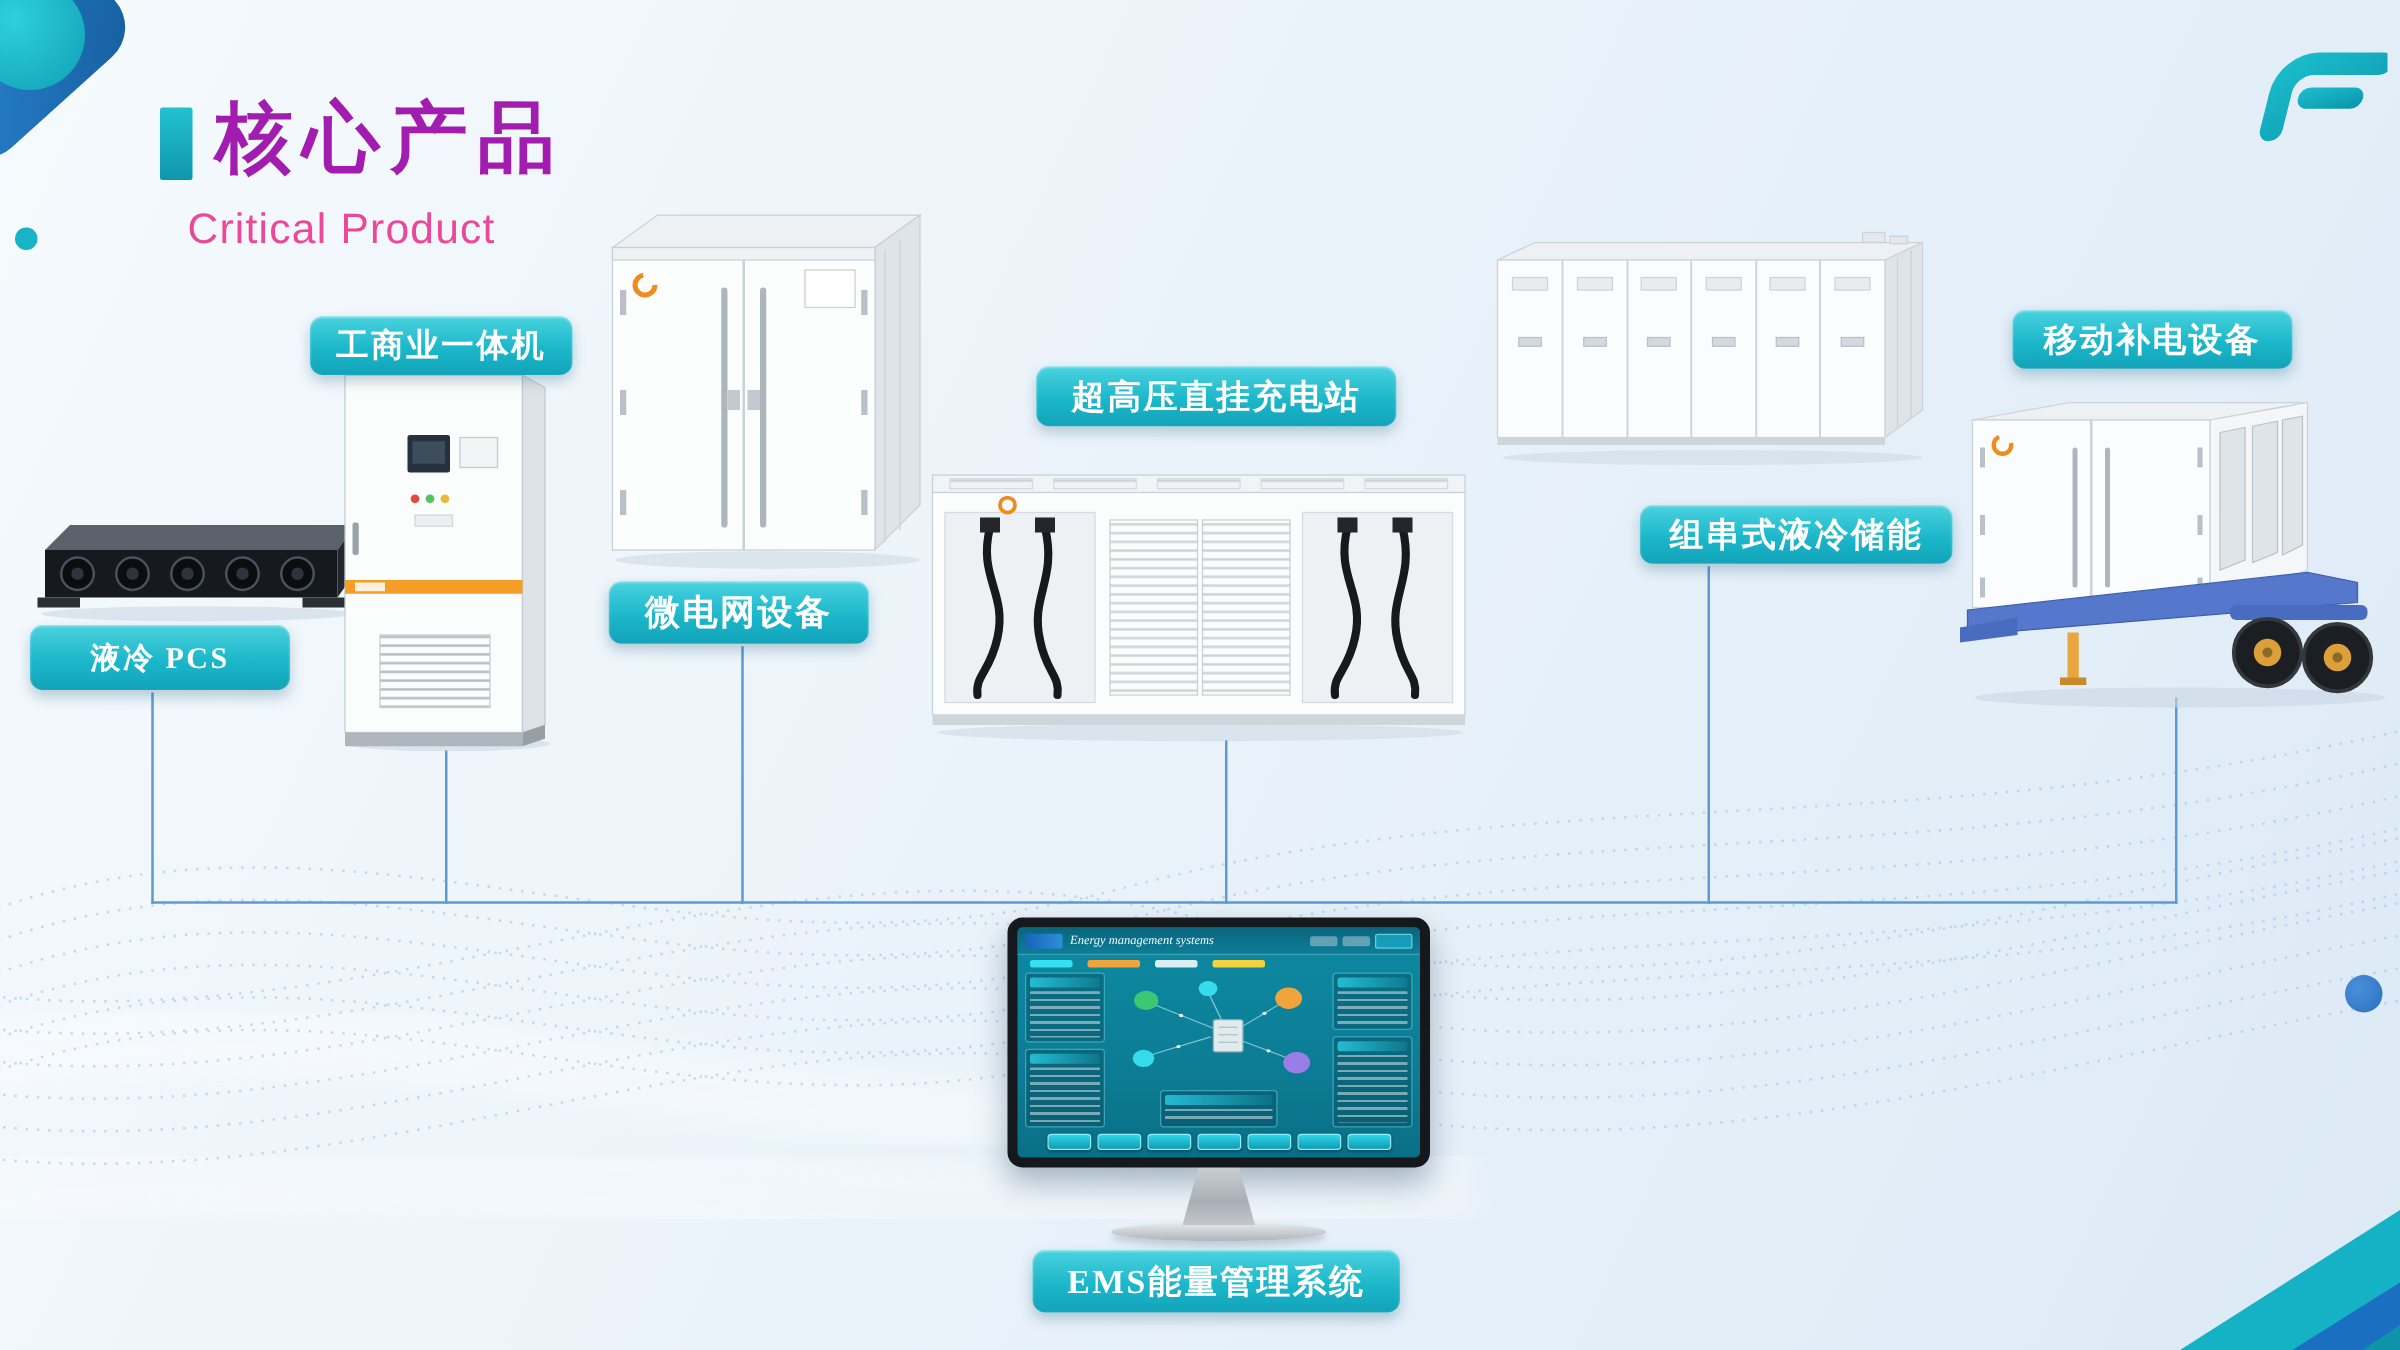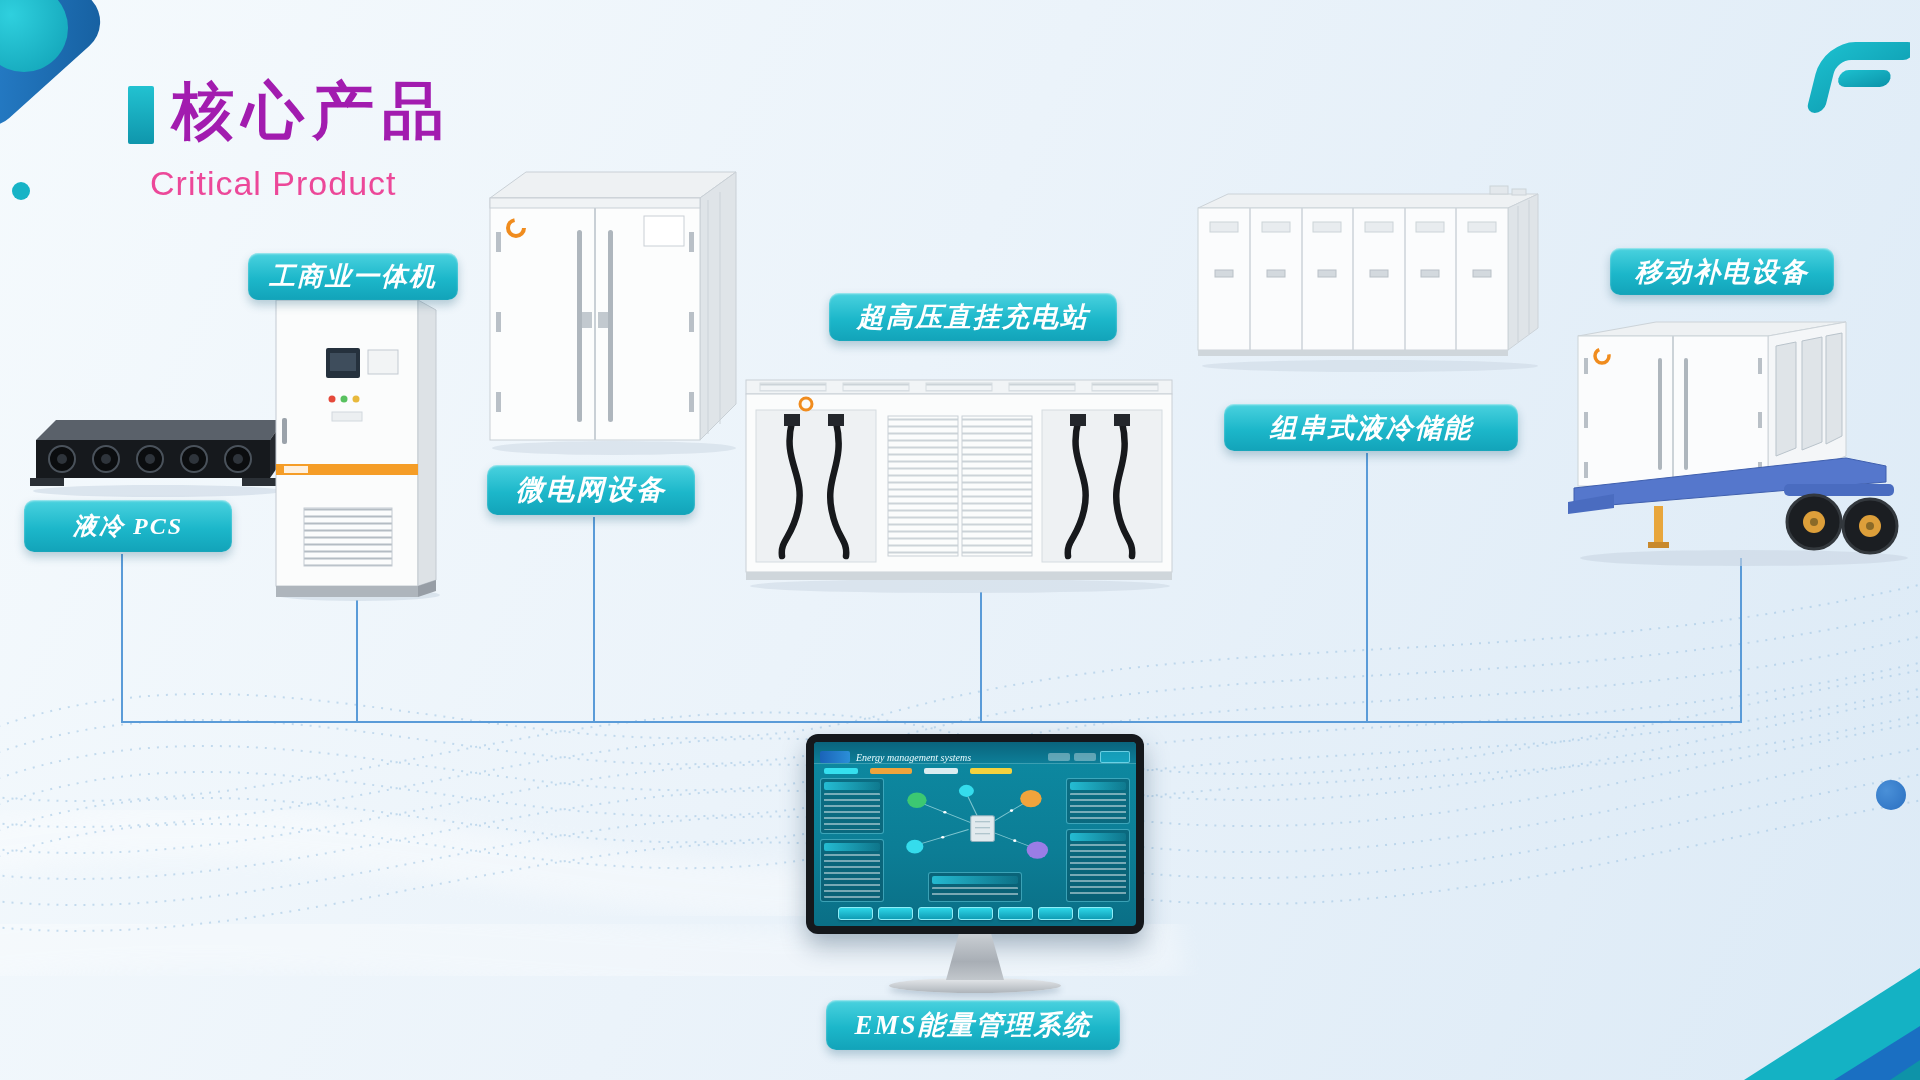--- a/index.html
+++ b/index.html
@@ -25,33 +25,32 @@
   .subtitle{position:absolute;left:150px;top:164px;font-size:34px;color:#ec4899;letter-spacing:1px;z-index:3}
 
   
   .badge{
     position:absolute;z-index:4;display:flex;align-items:center;justify-content:center;
     color:#ffffff;font-family:"Liberation Serif","DejaVu Serif",serif;font-weight:700;
     background:linear-gradient(180deg,#4ad2df 0%,#1cb7ca 55%,#12a3b9 100%);
     border-radius:10px;letter-spacing:2px;
     box-shadow:0 5px 10px rgba(20,90,120,.28), inset 0 1px 2px rgba(255,255,255,.55);
     white-space:nowrap;
-    font-style:italic;
   }
 
   .product{position:absolute;z-index:2}
 
   
   .monitor{position:absolute;left:806px;top:734px;width:338px;z-index:3}
   .mframe{width:338px;height:200px;background:#15181c;border-radius:12px;padding:8px;
           box-shadow:0 12px 24px rgba(30,60,90,.35)}
   .mscreen{width:100%;height:100%;border-radius:4px;overflow:hidden;position:relative;
            background:linear-gradient(180deg,#0d8aa2 0%,#0c7d95 60%,#0a6f86 100%);
            display:flex;flex-direction:column}
-  .scr-top{height:22px;flex:0 0 22px;display:flex;align-items:flex-end;gap:6px;padding:0 6px;
+  .scr-top{height:22px;flex:0 0 22px;display:flex;align-items:center;gap:6px;padding:0 6px;
            background:linear-gradient(180deg,#0a647c,#0d7e98);border-bottom:1px solid rgba(120,230,245,.45)}
   .scr-logo{width:30px;height:12px;border-radius:2px;background:linear-gradient(90deg,#1a63b8,#2b8fd8)}
   .scr-title{color:#eafcff;font-size:10px;font-style:italic;font-family:"Liberation Serif","DejaVu Serif",serif;white-space:nowrap}
   .scr-top-right{margin-left:auto;display:flex;gap:4px;align-items:center}
   .scr-top-right i{display:block;width:22px;height:8px;background:rgba(255,255,255,.35);border-radius:2px}
   .scr-top-right .clock{width:30px;height:12px;background:rgba(30,200,230,.5);border:1px solid rgba(160,240,255,.6);border-radius:2px}
   .scr-chipbar{display:flex;gap:12px;align-items:center;padding:4px 10px 2px}
   .chip{height:6px;border-radius:2px}
   .scr-body{flex:1;display:flex;gap:5px;padding:2px 6px}
   .scol{width:64px;display:flex;flex-direction:column;gap:5px}
@@ -295,21 +294,21 @@
       <rect x="20" y="42" width="28" height="10"></rect>
         <rect x="72" y="42" width="28" height="10"></rect>
       <rect x="123" y="42" width="28" height="10"></rect>
         <rect x="175" y="42" width="28" height="10"></rect>
       <rect x="226" y="42" width="28" height="10"></rect>
         <rect x="278" y="42" width="28" height="10"></rect>
     </g>
     <rect x="8" y="170" width="310" height="6" fill="#cfd6db"></rect>
   </svg>
 </div>
-<div class="badge" style="left:1224px;top:404px;width:294px;height:47px;font-size:27px">
+<div class="badge" style="left:1312px;top:404px;width:250px;height:47px;font-size:27px">
   <span>组串式液冷储能</span>
 </div>
 
 <div class="badge" style="left:1610px;top:248px;width:224px;height:47px;font-size:27px">
   <span>移动补电设备</span>
 </div>
 <div class="product" style="left:1568px;top:306px">
   <svg width="352" height="266" viewBox="0 0 352 266">
     <ellipse cx="176" cy="252" rx="164" ry="8" fill="#c9d6e2" opacity="0.6"></ellipse>
 

